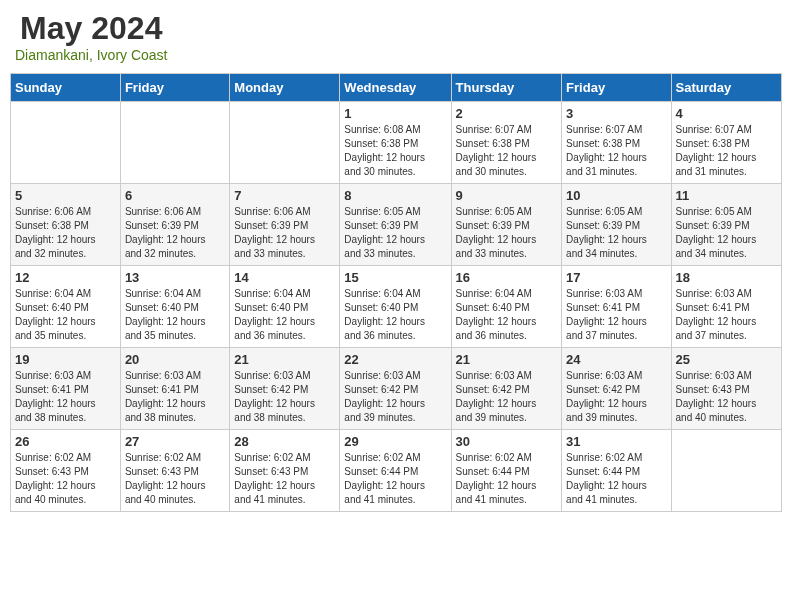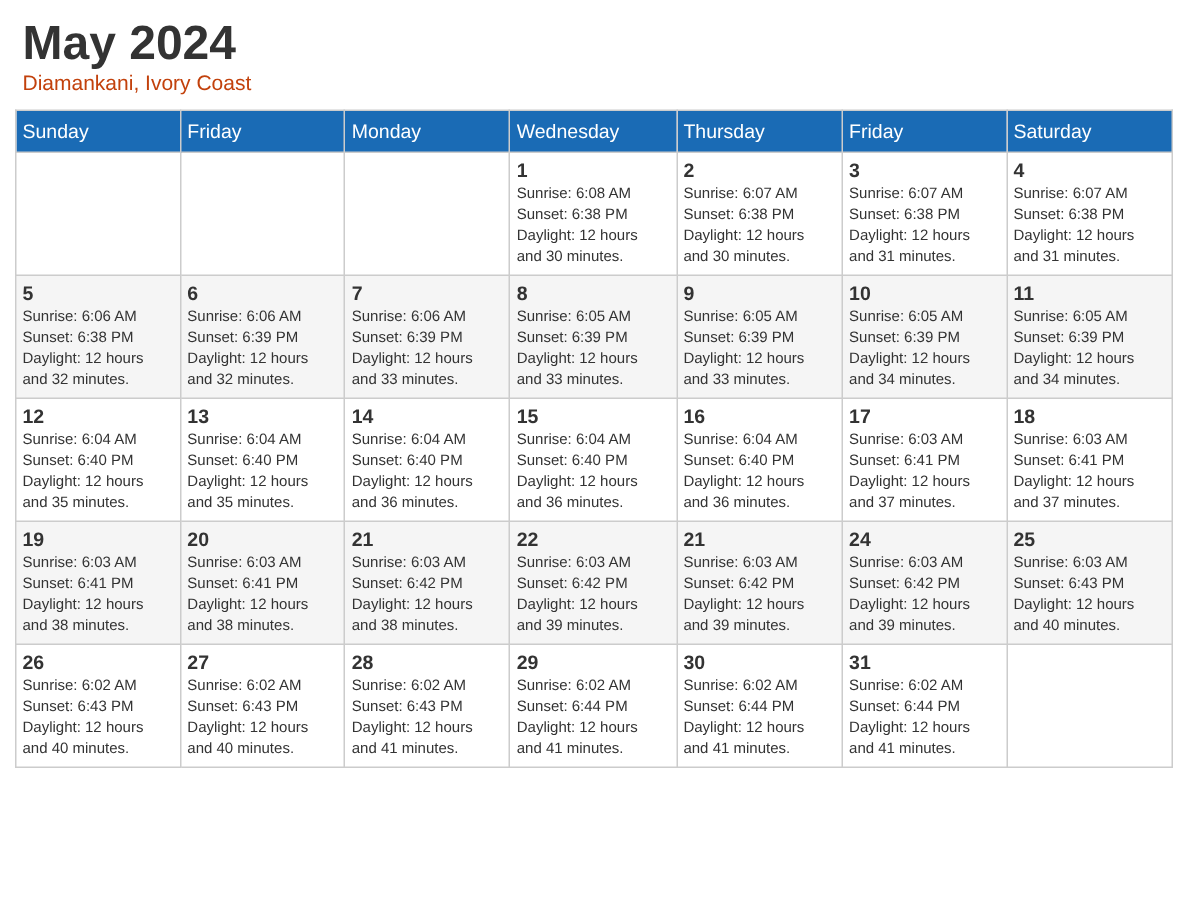--- a/index.html
+++ b/index.html
@@ -29,43 +29,43 @@
     }
     .logo-text span {
       color: #1a6bb5;
     }
     .logo-icon {
       width: 30px;
       height: 30px;
       margin-left: 3px;
     }
     .title-block {
-      text-align: left;
+      text-align: center;
     }
     .month-title {
       font-size: 32px;
       font-weight: bold;
       color: #333;
     }
     .location {
       font-size: 14px;
-      color: #c2410c;
+      color: #4d7c0f;
     }
     .calendar {
       width: 100%;
       border-collapse: collapse;
       font-size: 11px;
     }
     .calendar th {
       background-color: #1a6bb5;
       color: #fff;
       padding: 6px 4px;
       text-align: left;
       font-size: 13px;
-      font-weight: normal;
+      font-weight: bold;
       border: 1px solid #ccc;
     }
     .calendar td {
       vertical-align: top;
       border: 1px solid #ccc;
       padding: 4px;
       width: 113px;
       min-height: 80px;
       background: #fff;
     }

